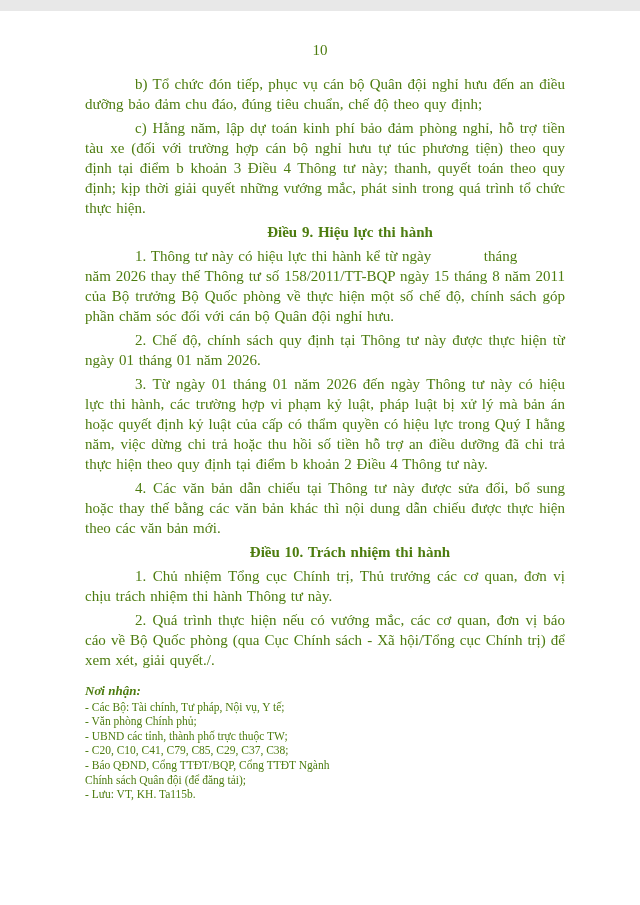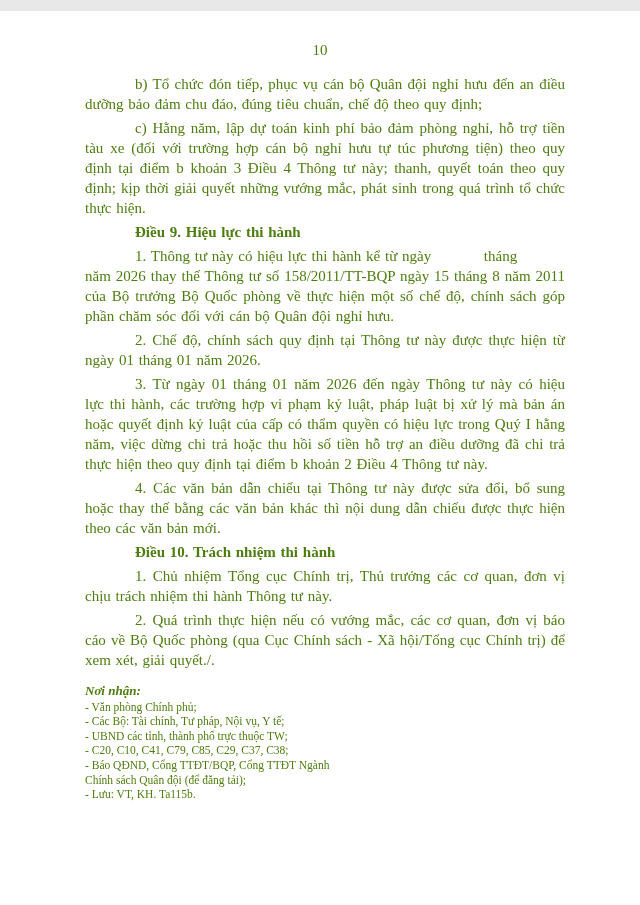--- a/index.html
+++ b/index.html
@@ -25,21 +25,21 @@
   .para {
     font-size: 15px;
     line-height: 20px;
     text-align: justify;
     text-indent: 50px;
     margin-bottom: 4px;
     word-spacing: 1px;
   }
   .heading {
     font-weight: bold;
-    text-align: left;
+    text-align: center;
   }
   .footer {
     display: flex;
     align-items: flex-start;
     padding: 0 75px 0 85px;
     margin-top: 14px;
   }
   .recipients {
     width: 266px;
     font-size: 11.5px;
@@ -80,22 +80,22 @@
 
     <p class="para heading">Điều 10. Trách nhiệm thi hành</p>
     <p class="para">1. Chủ nhiệm Tổng cục Chính trị, Thủ trưởng các cơ quan, đơn vị chịu trách nhiệm thi hành Thông tư này.</p>
     <p class="para">2. Quá trình thực hiện nếu có vướng mắc, các cơ quan, đơn vị báo cáo về Bộ Quốc phòng (qua Cục Chính sách - Xã hội/Tổng cục Chính trị) để xem xét, giải quyết./.</p>
   </div>
 
   <div class="footer">
     <div class="recipients">
       <div class="recipients-label">Nơi nhận:</div>
       <div class="recipient-list">
+          <div class="recipient-item">- Các Bộ: Tài chính, Tư pháp, Nội vụ, Y tế;</div>
           <div class="recipient-item">- Văn phòng Chính phủ;</div>
-          <div class="recipient-item">- Các Bộ: Tài chính, Tư pháp, Nội vụ, Y tế;</div>
           <div class="recipient-item">- UBND các tỉnh, thành phố trực thuộc TW;</div>
           <div class="recipient-item">- C20, C10, C41, C79, C85, C29, C37, C38;</div>
           <div class="recipient-item">- Báo QĐND, Cổng TTĐT/BQP, Cổng TTĐT Ngành Chính sách Quân đội (để đăng tải);</div>
           <div class="recipient-item">- Lưu: VT, KH. Ta115b.</div>
         </div>
     </div>
   </div>
 
 </div>
 

